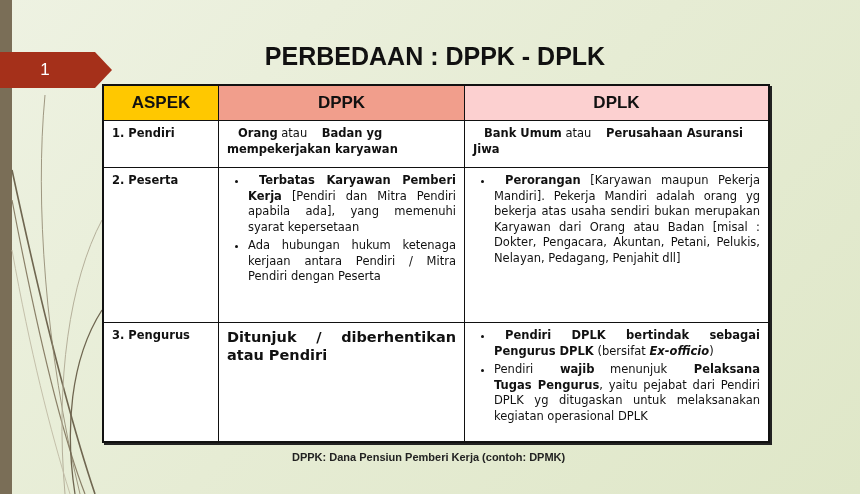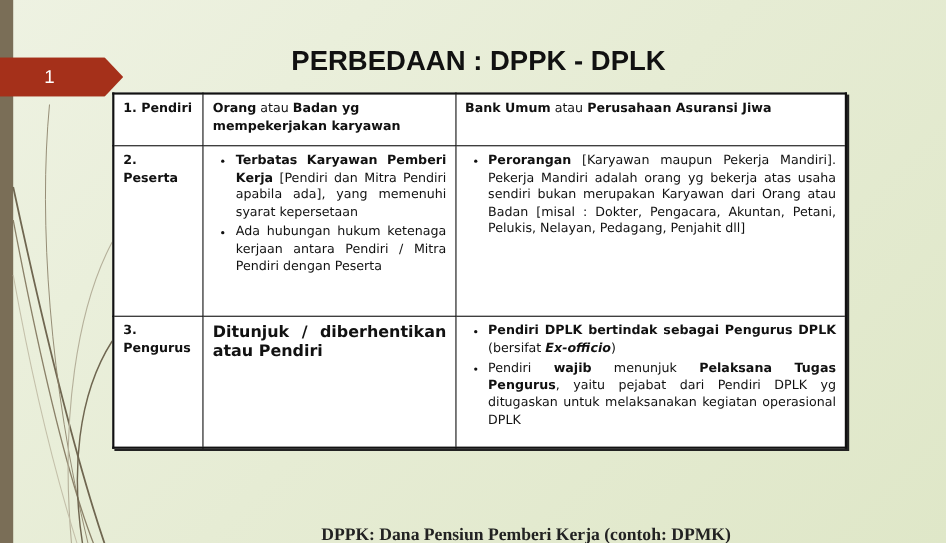--- a/index.html
+++ b/index.html
@@ -40,25 +40,25 @@
     th.c-dplk { background: #fcd0d0; }
     td { padding: 5px 8px 4px 8px; line-height: 15.5px; }
     td.aspek { font-weight: bold; font-size: 11.5px; }
     .row1 td { height: 37px; }
     .row2 td { height: 145px; }
     .row3 td { height: 109px; }
     ul { margin: 0; padding-left: 21px; }
     li { margin-bottom: 3px; text-align: justify; }
     li::marker { font-size: 11px; }
     .big { font-size: 14.5px; font-weight: bold; line-height: 18px; text-align: justify; }
-    b { font-weight: bold; }
+    b { font-weight: bold; margin-left: 11px; }
     i { font-style: italic; font-weight: bold; margin-top: 16px; }
     .footnote {
-      position: absolute; left: 292px; top: 479px;
-      font-family: Liberation Serif, serif; font-size: 16px; font-weight: bold; color: #222; line-height: 15px;
+      position: absolute; left: 292px; top: 450px;
+      font-family: Liberation Sans, sans-serif; font-size: 11px; font-weight: bold; color: #222; line-height: 15px;
     }
   </style>
 </head>
 <body>
 
 <div class="left-bar"></div>
 <svg class="deco" viewBox="0 0 110 494">
   <path d="M12 170 C 40 300, 70 420, 95 494" stroke="#6f6650" stroke-width="1.6" fill="none"></path>
   <path d="M12 200 C 35 320, 60 430, 85 494" stroke="#8a8068" stroke-width="1.2" fill="none"></path>
   <path d="M45 95 C 35 200, 45 350, 80 494" stroke="#8a8068" stroke-width="0.8" fill="none"></path>
@@ -68,20 +68,25 @@
 </svg>
 
 <div class="slide-badge">
   <span>1</span>
 </div>
 
 <div class="title">PERBEDAAN : DPPK - DPLK</div>
 
 <table class="cmp">
   <tbody>
+      <tr>
+    <th class="c-aspek">ASPEK</th>
+    <th class="c-dppk">DPPK</th>
+    <th class="c-dplk">DPLK</th>
+  </tr>
   <tr class="row1">
     <td class="aspek">1.  Pendiri</td>
     <td><b>Orang</b><span> atau </span><b>Badan yg mempekerjakan karyawan</b></td>
     <td><b>Bank Umum</b><span> atau </span><b>Perusahaan Asuransi Jiwa</b></td>
   </tr>
   <tr class="row2">
     <td class="aspek">2. Peserta</td>
     <td>
       <ul>
         <li><b>Terbatas Karyawan Pemberi Kerja</b><span> [Pendiri dan Mitra Pendiri apabila ada], yang memenuhi syarat kepersetaan</span></li>

